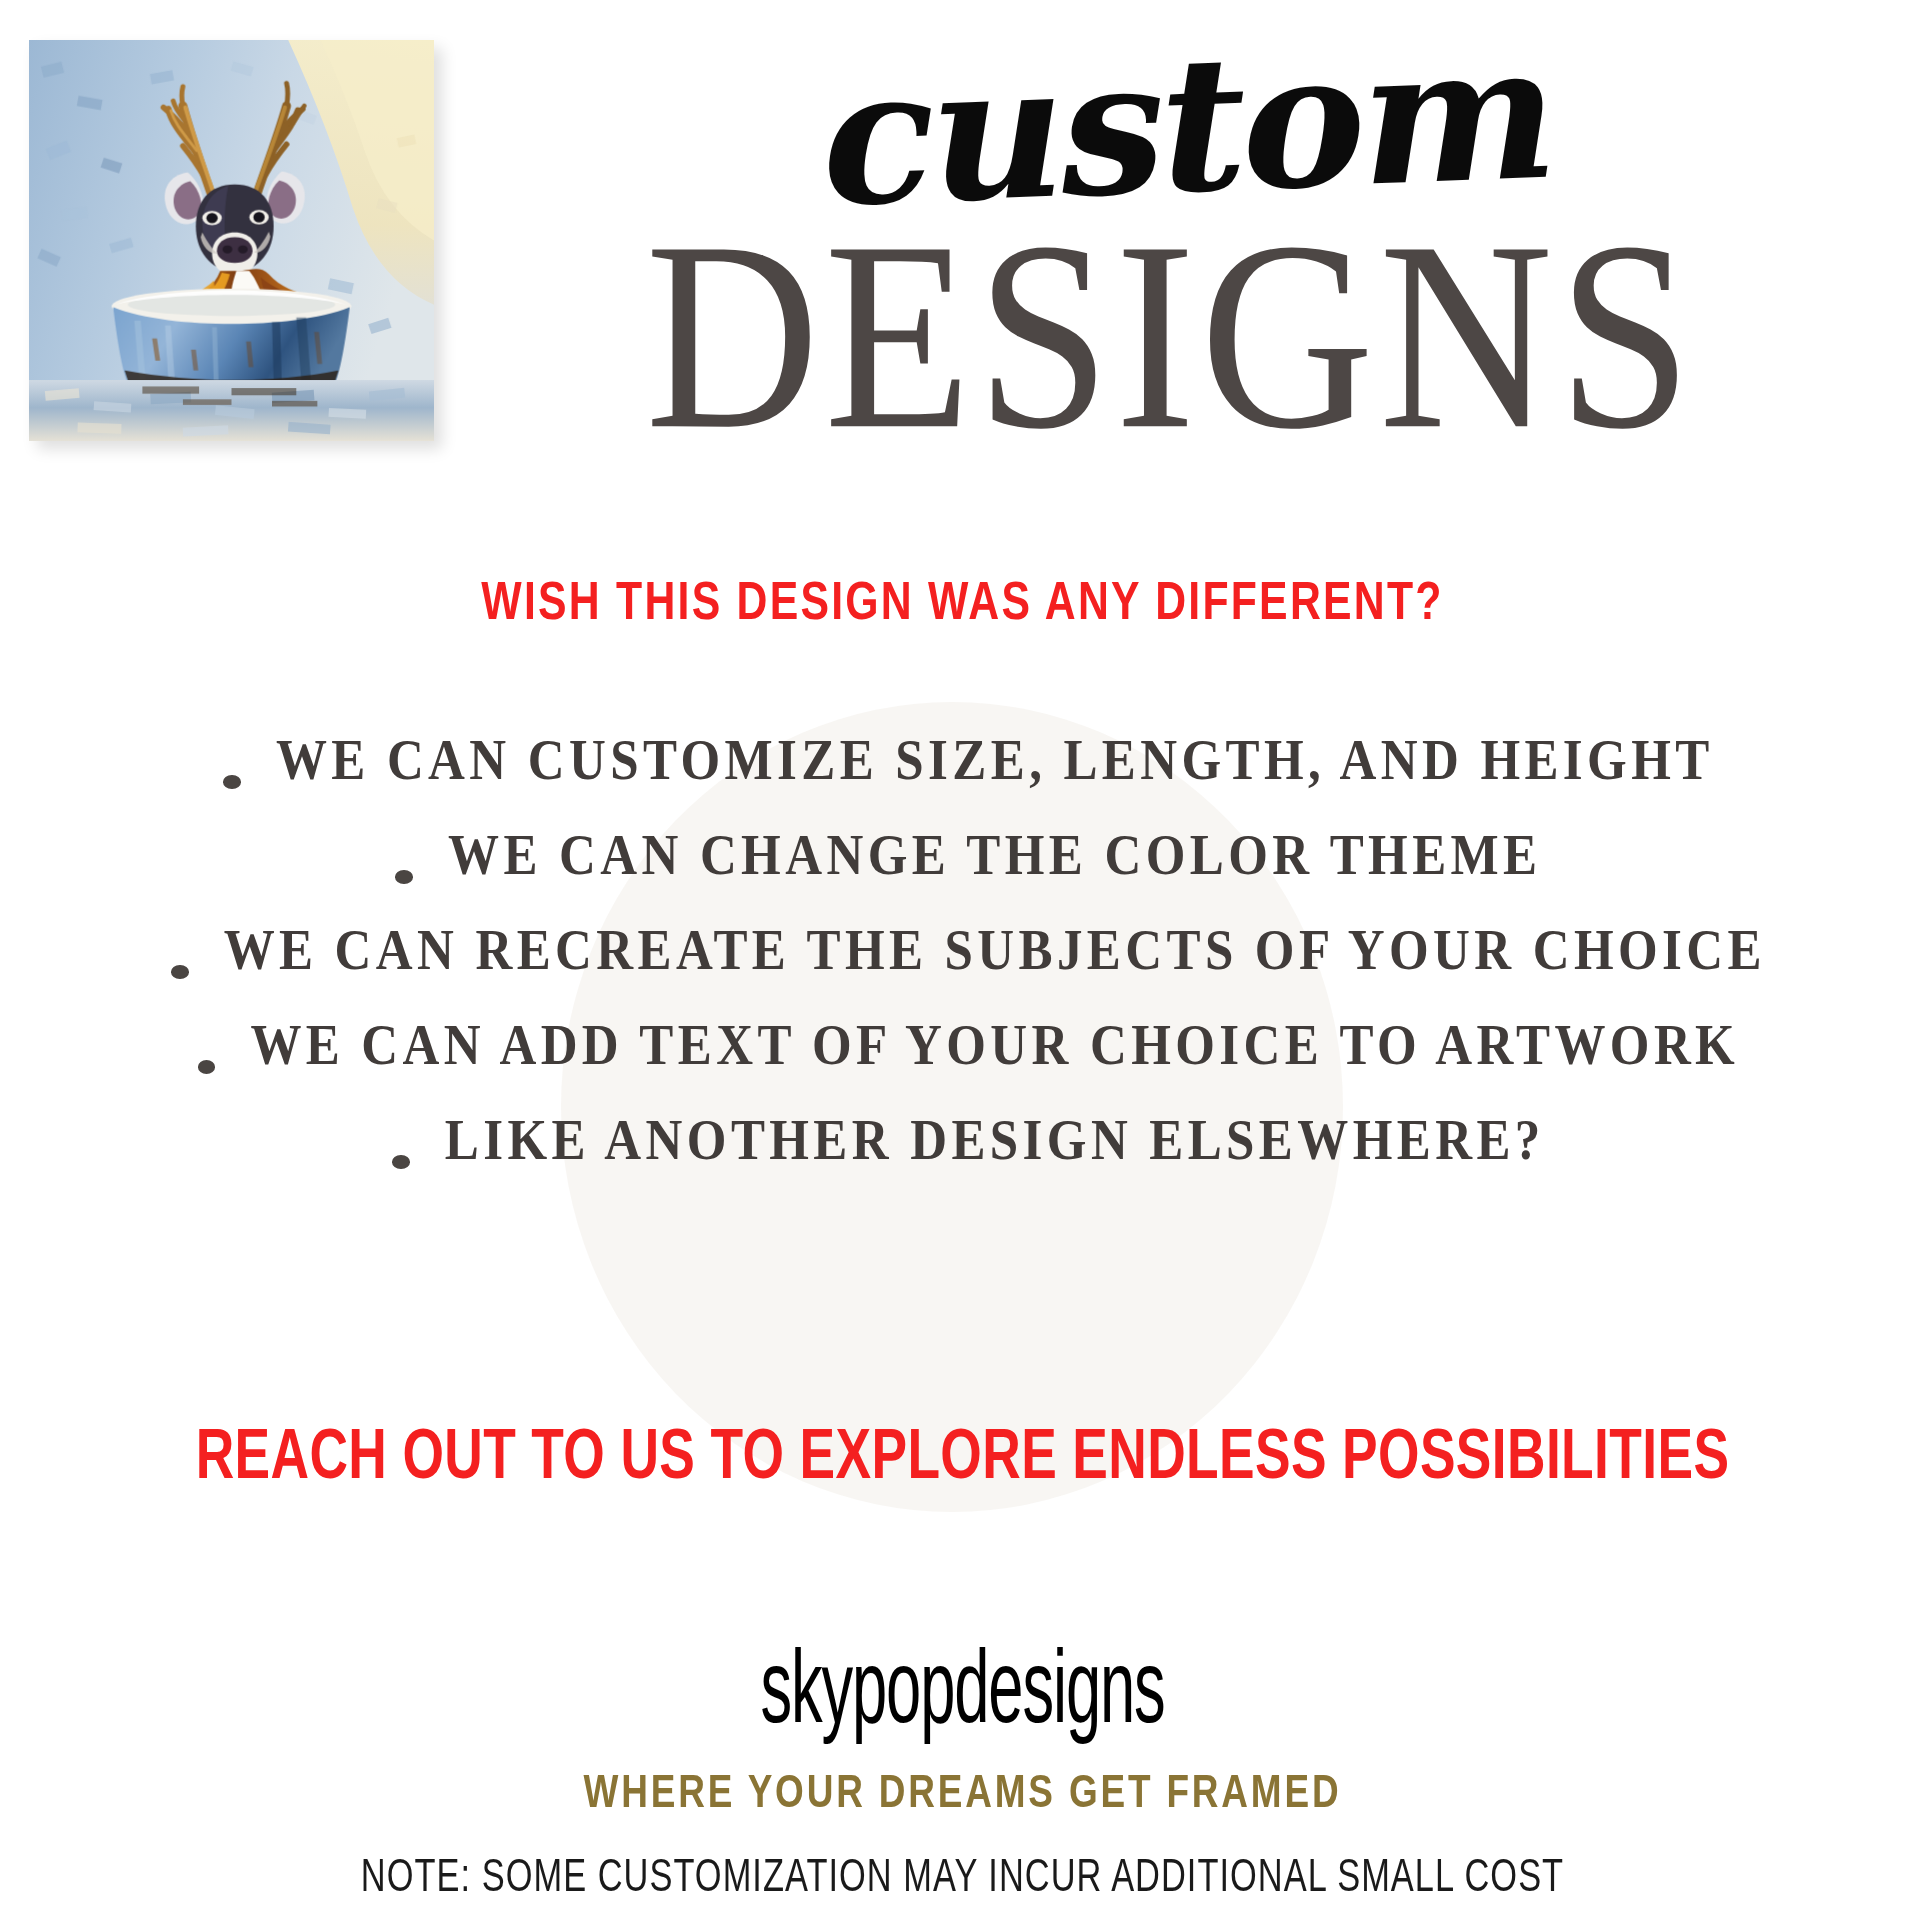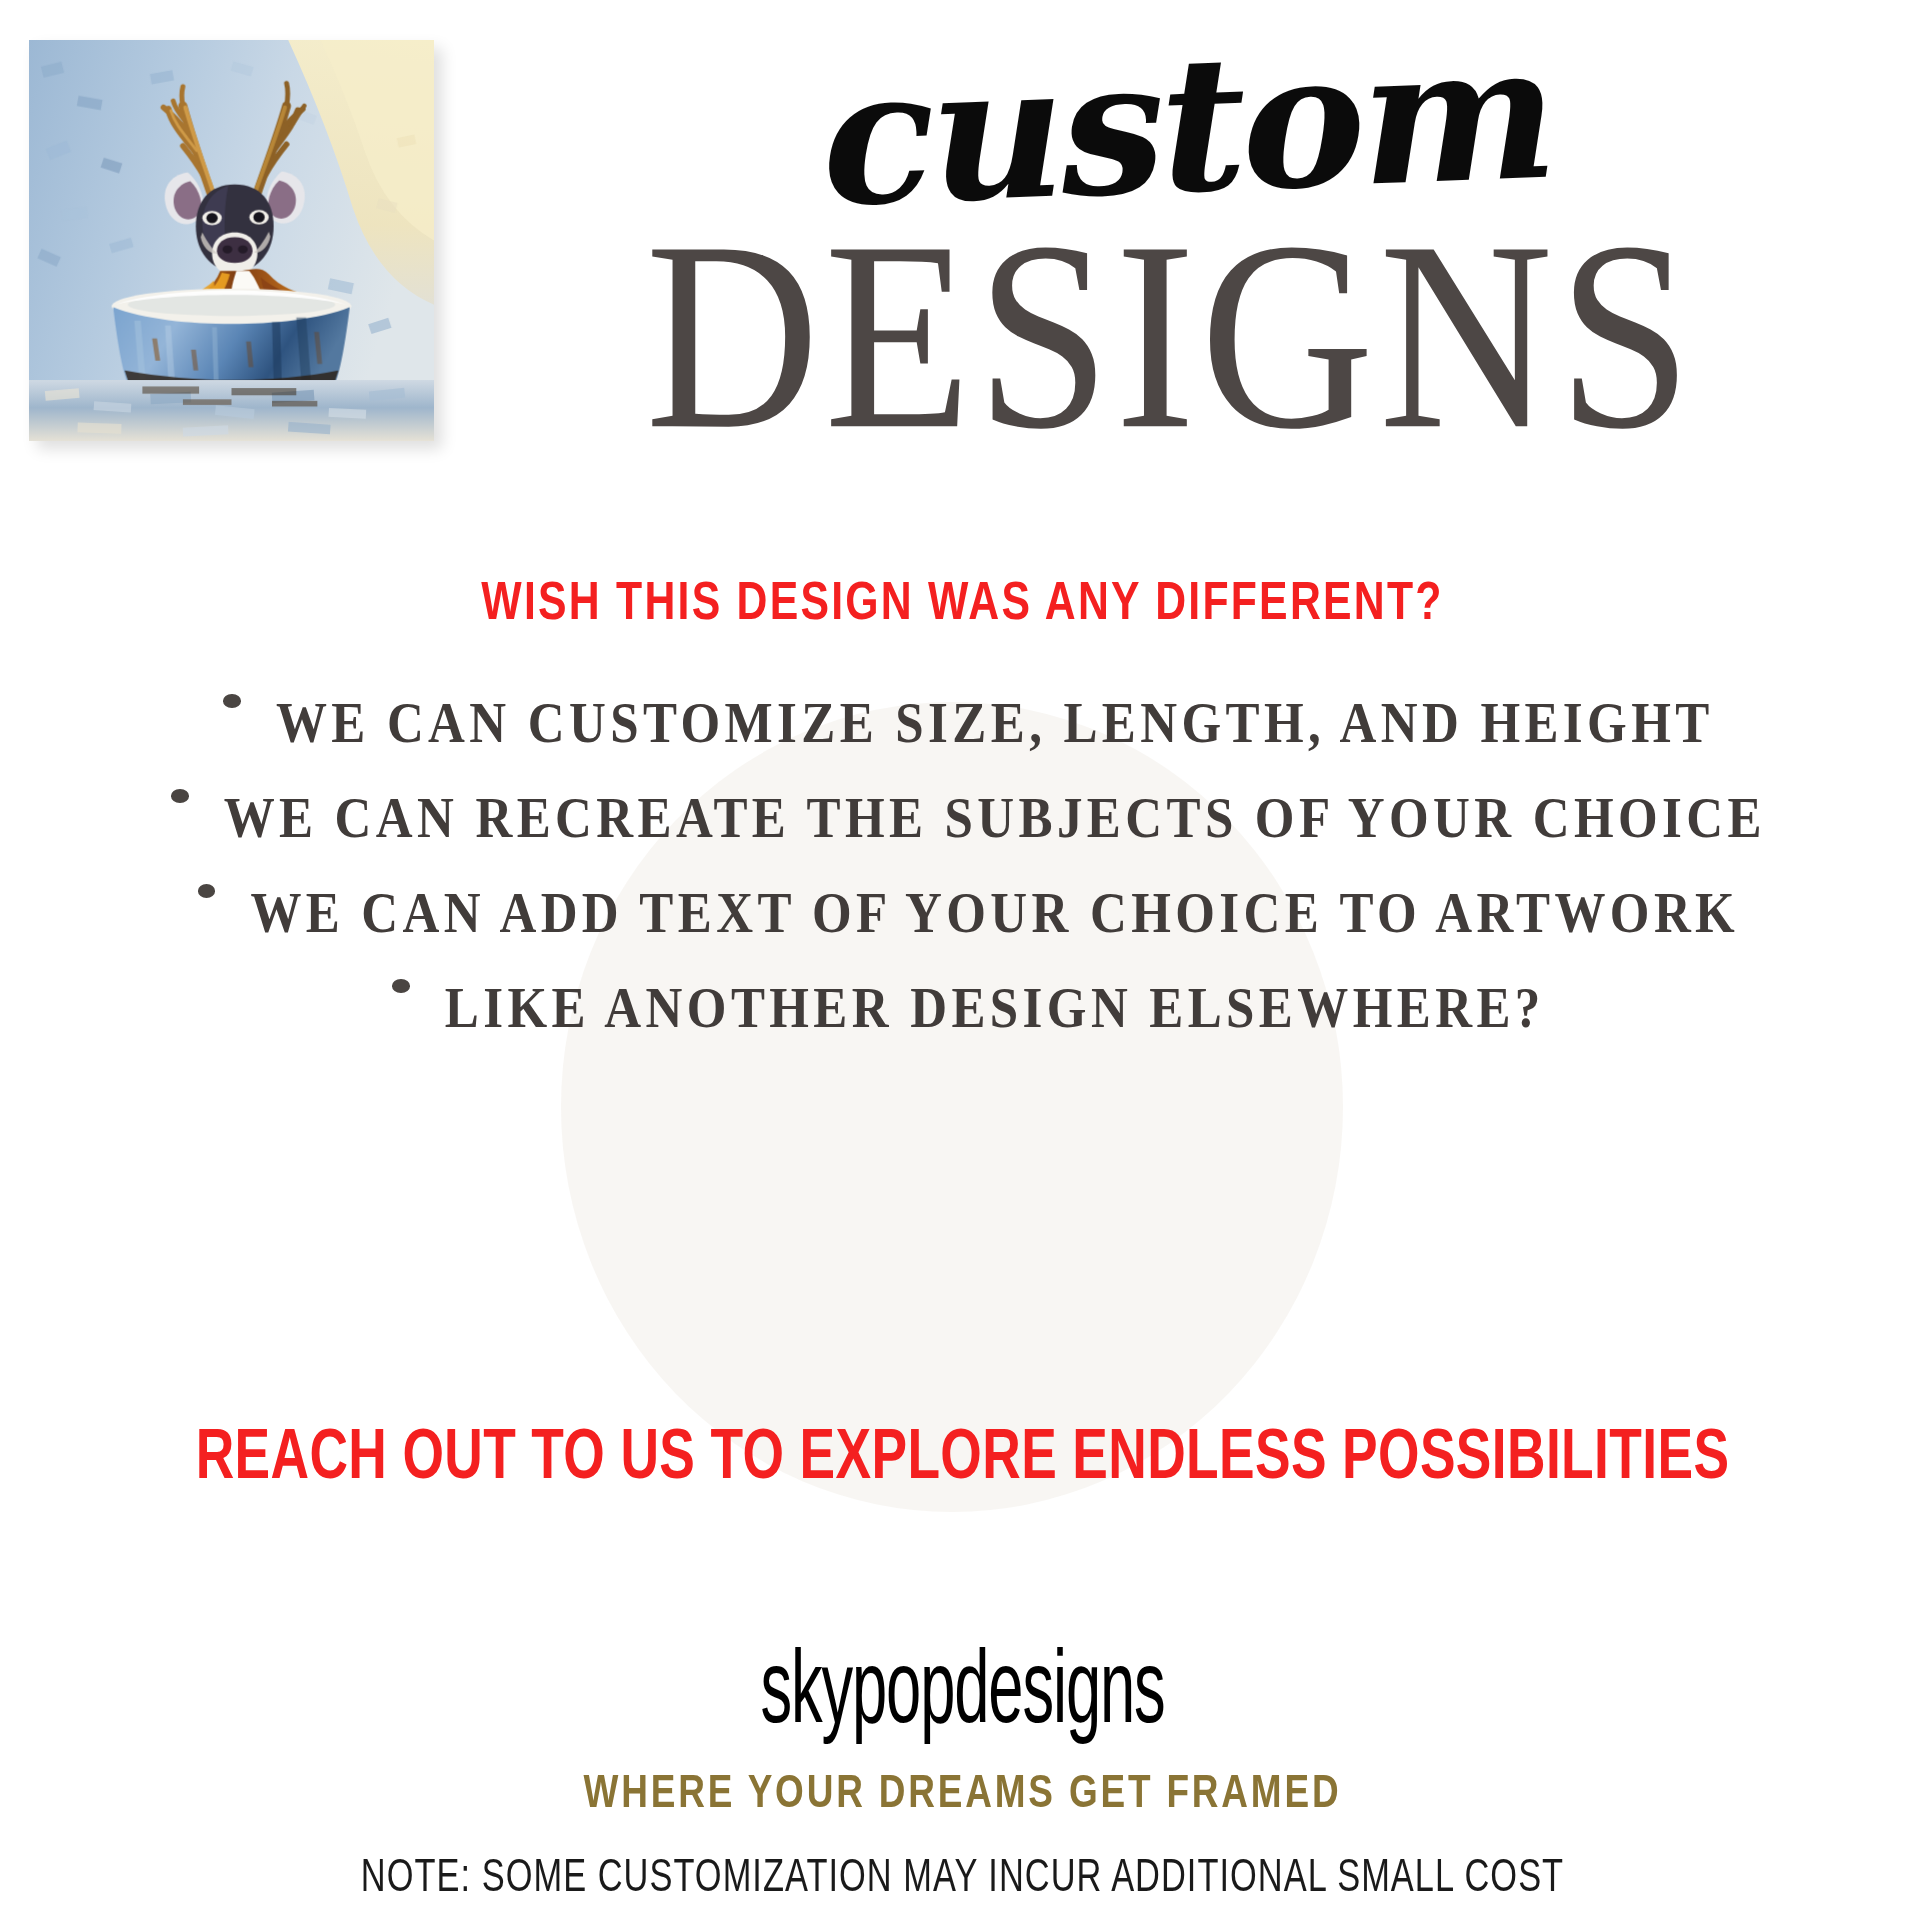--- a/index.html
+++ b/index.html
@@ -84,21 +84,21 @@
   
   #benefits-list{
     position:absolute;
     left:0; top:694px; width:1925px;
     z-index:4;
     margin:0; padding:0;
     list-style:none;
   }
   .benefit-row{
     display:flex;
-    align-items:flex-start;
+    align-items:flex-end;
     justify-content:center;
     height:95px;
     padding-left:12px;
   }
   .benefit-bullet{
     width:17.6px;height:13.6px;border-radius:50%;
     background:#4a4542;
     flex:0 0 auto;
     margin-right:35px;
   }
@@ -335,20 +335,24 @@
 
 <div id="subtitle-question">WISH  THIS  DESIGN  WAS ANY DIFFERENT?</div>
 
 <ul id="benefits-list">
   <li class="benefit-row">
     <span class="benefit-bullet"></span>
     <span class="benefit-text">WE CAN CUSTOMIZE SIZE, LENGTH, AND HEIGHT</span>
   </li>
   <li class="benefit-row">
     <span class="benefit-bullet"></span>
+    <span class="benefit-text">WE CAN CHANGE THE COLOR THEME</span>
+  </li>
+  <li class="benefit-row">
+    <span class="benefit-bullet"></span>
     <span class="benefit-text">WE CAN RECREATE THE SUBJECTS OF YOUR CHOICE</span>
   </li>
   <li class="benefit-row">
     <span class="benefit-bullet"></span>
     <span class="benefit-text">WE CAN ADD TEXT OF YOUR CHOICE TO ARTWORK</span>
   </li>
   <li class="benefit-row">
     <span class="benefit-bullet"></span>
     <span class="benefit-text">LIKE ANOTHER DESIGN ELSEWHERE?</span>
   </li>

